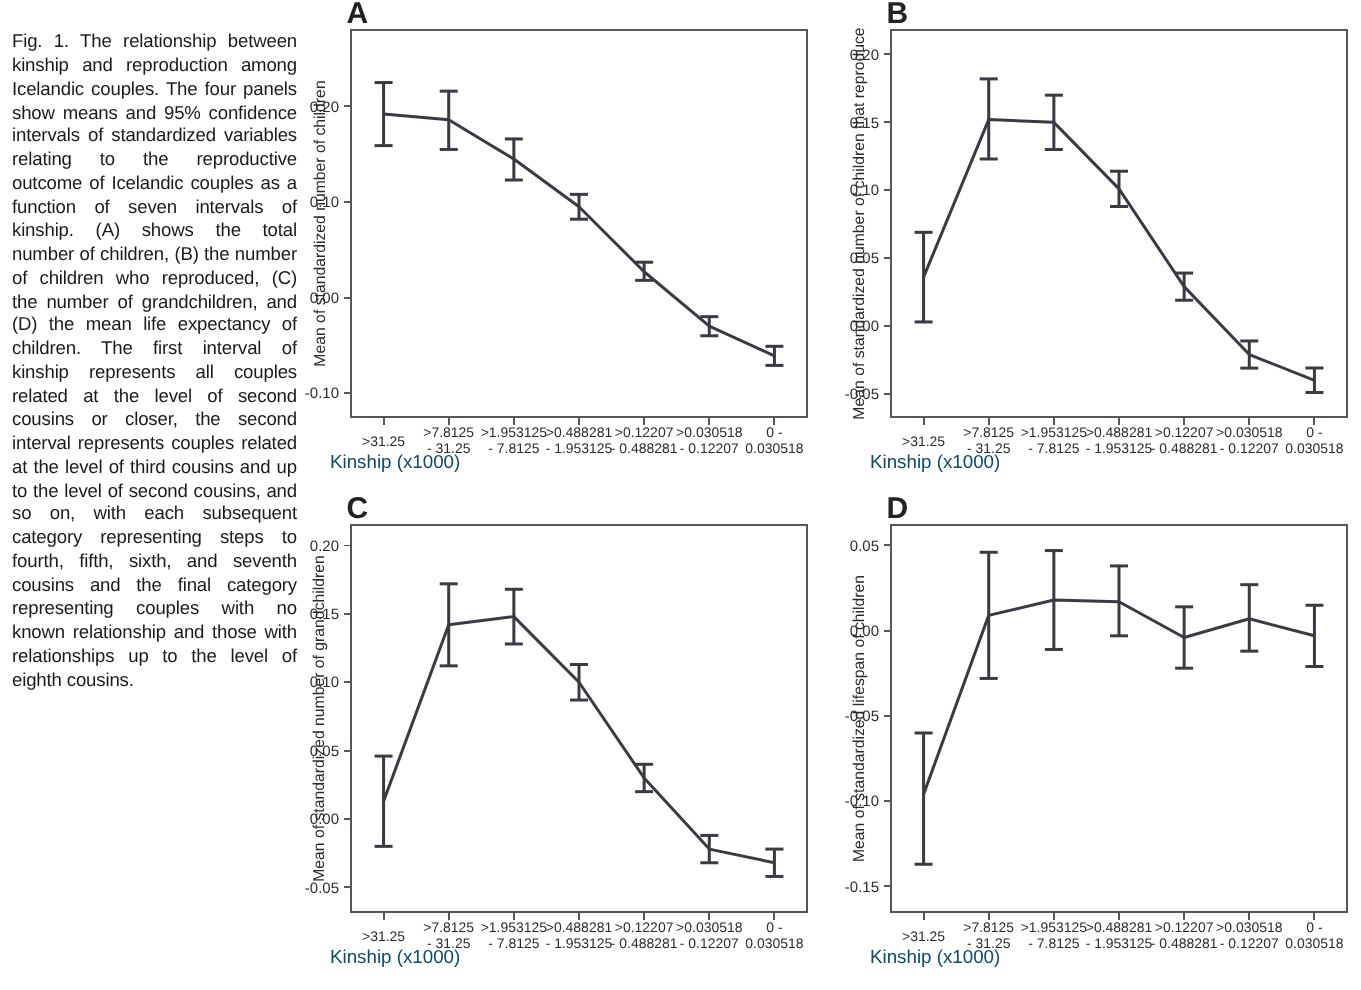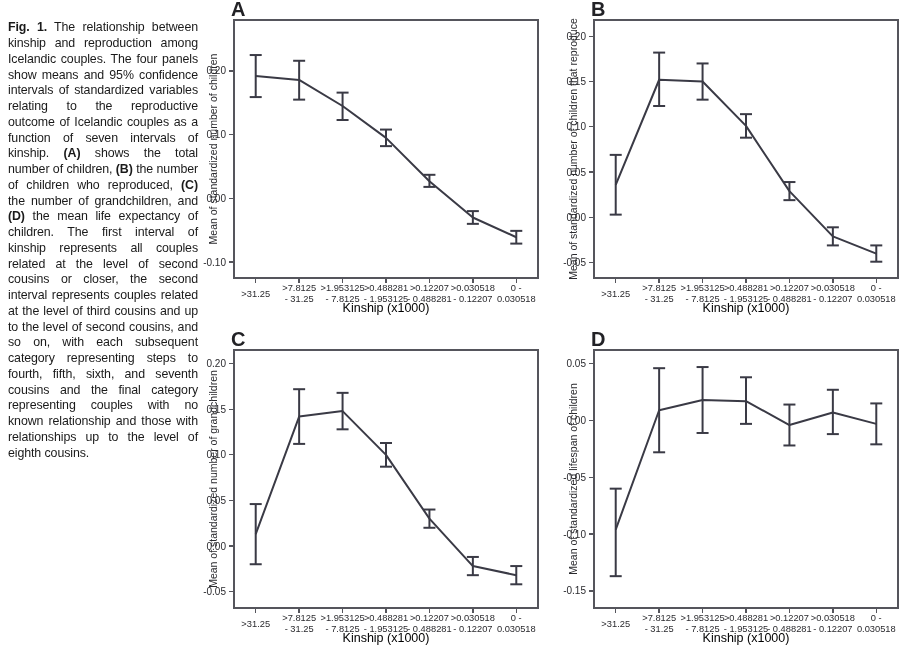--- a/index.html
+++ b/index.html
@@ -5,37 +5,37 @@
   html,body{margin:0;padding:0;background:#fff;}
   .screen{
     position:relative;width:907px;height:660px;background:#ffffff;overflow:hidden;
     font-family:"Liberation Sans",sans-serif;color:#1b1b1b;
   }
   .caption{
     position:absolute;left:8px;top:8px;width:190px;
     font-size:12.4px;line-height:1.27;text-align:justify;color:#1a1a1a;
     letter-spacing:-0.1px;
   }
-  .caption strong{font-weight:bold;}
+  .caption strong{font-weight:normal;}
   .panel{position:absolute;}
   .panel svg{position:absolute;left:0;top:0;display:block;}
   .panel .letter{
     position:absolute;left:31px;top:-2px;font-size:20px;font-weight:bold;color:#222226;
     letter-spacing:0.5px;
   }
   .panel .ylab{
     position:absolute;left:1px;top:20px;width:24px;height:258px;
     display:flex;align-items:center;justify-content:center;
   }
   .panel .ylab span{
     transform:rotate(-90deg);white-space:nowrap;font-size:10.5px;color:#2a2a2e;
   }
   .panel .xtitle{
-    position:absolute;left:34px;top:301px;width:304px;text-align:center;
-    font-size:12.5px;color:#000000;
+    position:absolute;left:20px;top:301px;width:304px;text-align:left;
+    font-size:12.5px;color:#0c4a6e;
   }
   svg text{font-family:"Liberation Sans",sans-serif;}
 </style>
 </head>
 <body>
 
 <div class="screen">
 
   <p class="caption"><strong>Fig. 1.</strong><span> The relationship between kinship and reproduction among Icelandic couples. The four panels show means and 95% confidence intervals of standardized variables relating to the reproductive outcome of Icelandic couples as a function of seven intervals of kinship. </span><strong>(A)</strong><span> shows the total number of children, </span><strong>(B)</strong><span> the number of children who reproduced, </span><strong>(C)</strong><span> the number of grandchildren, and </span><strong>(D)</strong><span> the mean life expectancy of children. The first interval of kinship represents all couples related at the level of second cousins or closer, the second interval represents couples related at the level of third cousins and up to the level of second cousins, and so on, with each subsequent category representing steps to fourth, fifth, sixth, and seventh cousins and the final category representing couples with no known relationship and those with relationships up to the level of eighth cousins.</span></p>
 

